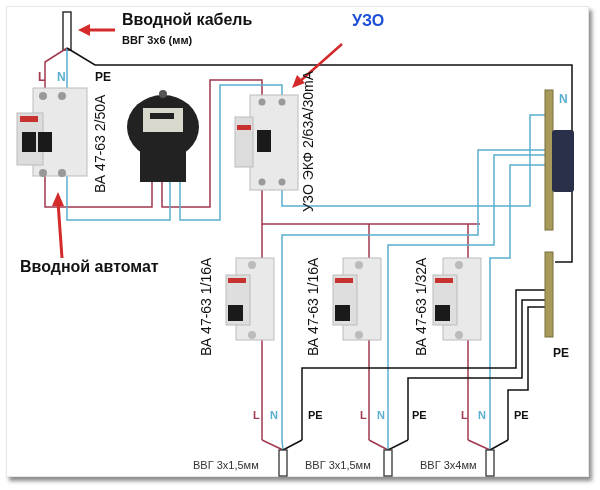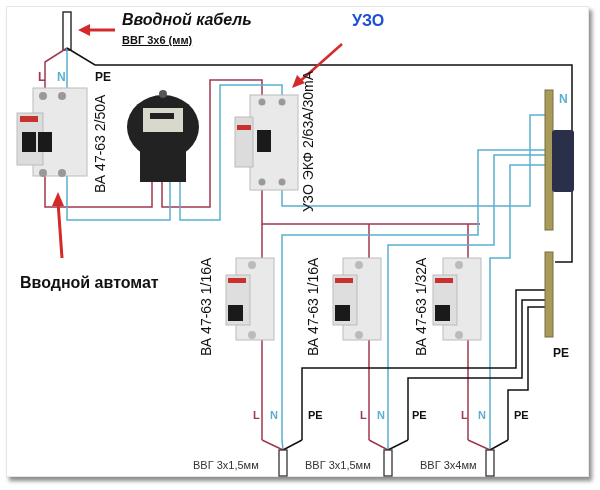--- a/index.html
+++ b/index.html
@@ -135,24 +135,24 @@
   <g>
     <line x1="342" y1="44" x2="298" y2="83" stroke="#d42a2a" stroke-width="2.5"></line>
     <polygon points="292,88 297,75 305,83" fill="#d42a2a"></polygon>
   </g>
   <g>
     <line x1="62" y1="258" x2="58" y2="202" stroke="#d42a2a" stroke-width="3"></line>
     <polygon points="58,192 52,206 64,206" fill="#d42a2a"></polygon>
   </g>
 </svg>
 
-<div class="lbl bold" style="left:122px;top:11px;font-size:16px;color:#111;font-style:italic;">Вводной кабель</div>
-<div class="lbl bold" style="left:122px;top:34px;font-size:11px;color:#111;text-decoration:underline;">ВВГ 3х6 (мм)</div>
+<div class="lbl bold" style="left:122px;top:11px;font-size:16px;color:#111;">Вводной кабель</div>
+<div class="lbl bold" style="left:122px;top:34px;font-size:11px;color:#111;">ВВГ 3х6 (мм)</div>
 <div class="lbl bold" style="left:352px;top:12px;font-size:16px;color:#1d4ed8;">УЗО</div>
-<div class="lbl bold" style="left:20px;top:274px;font-size:16px;color:#111;">Вводной автомат</div>
+<div class="lbl bold" style="left:20px;top:258px;font-size:16px;color:#111;">Вводной автомат</div>
 
 <div class="lbl bold" style="left:38px;top:70px;font-size:12px;color:#a0384e;">L</div>
 <div class="lbl bold" style="left:57px;top:70px;font-size:12px;color:#5aaed0;">N</div>
 <div class="lbl bold" style="left:95px;top:70px;font-size:12px;color:#111;">PE</div>
 
 <div class="lbl bold" style="left:559px;top:92px;font-size:12px;color:#5aaed0;">N</div>
 <div class="lbl bold" style="left:553px;top:346px;font-size:12px;color:#111;">PE</div>
 
 <div class="vert" style="left:92px;top:193px;">ВА 47-63 2/50А</div>
 <div class="vert" style="left:300px;top:212px;">УЗО ЭКФ 2/63А/30mA</div>

